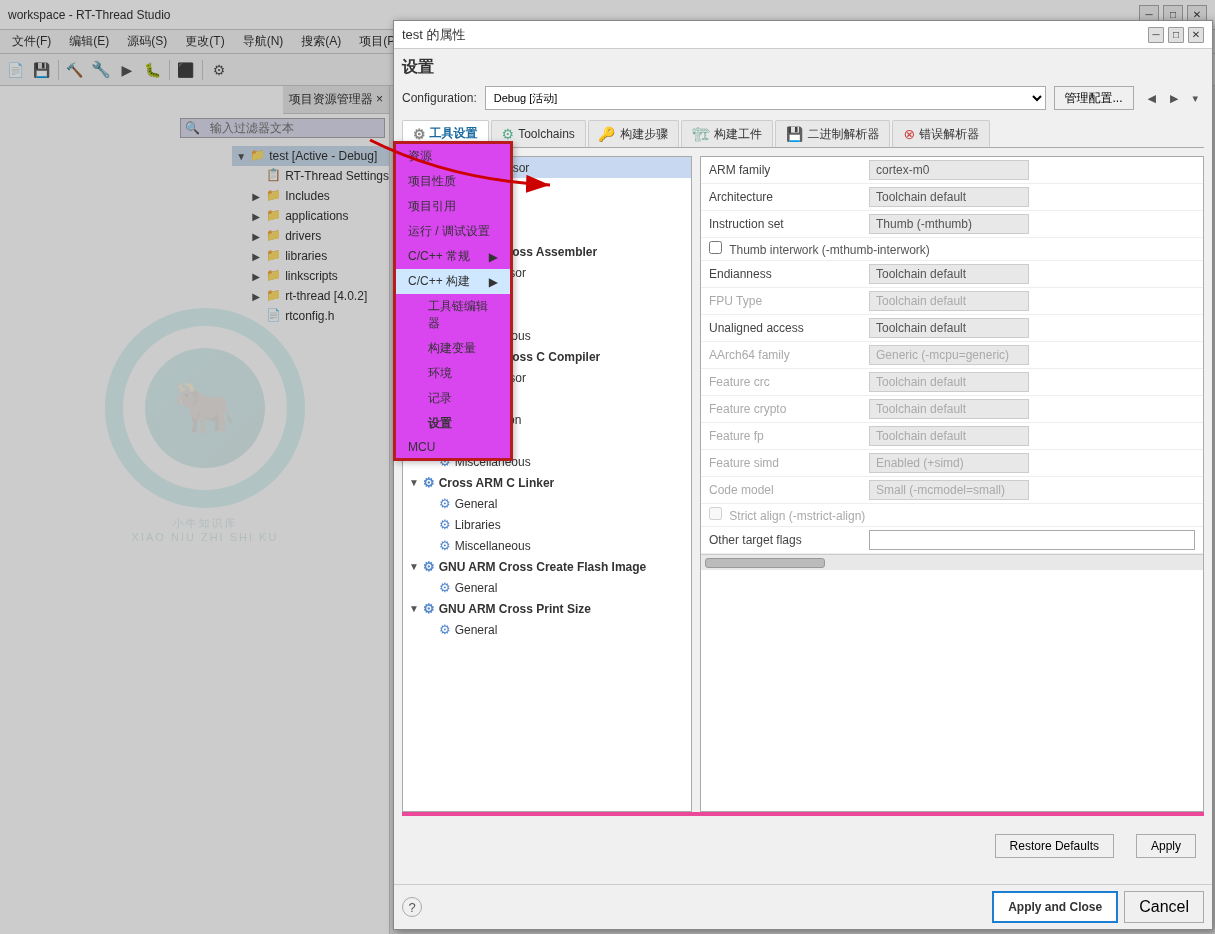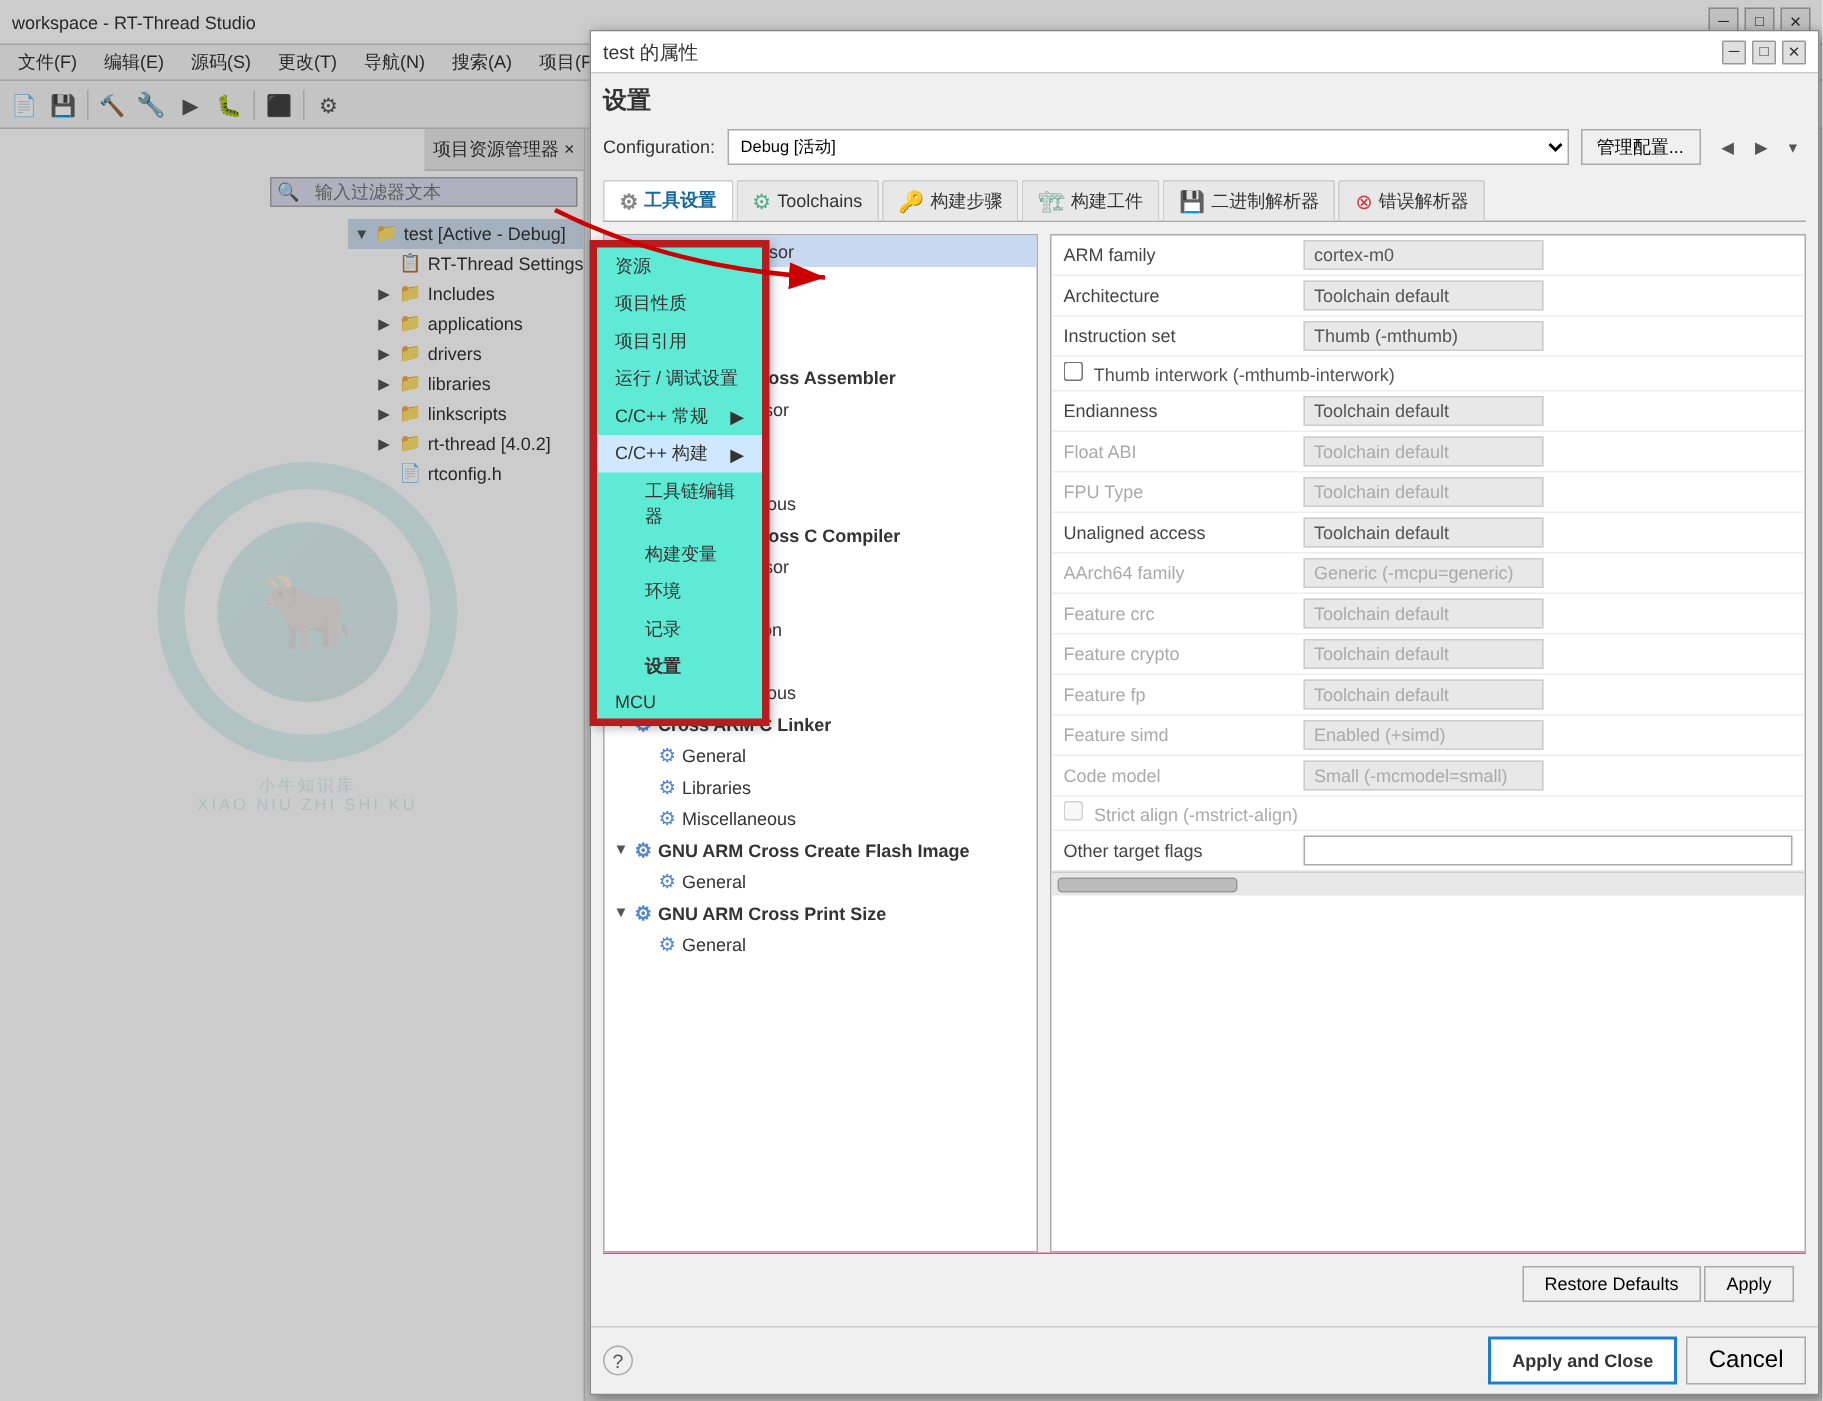--- a/index.html
+++ b/index.html
@@ -96,42 +96,42 @@
     .prop-input { background: #fff; border: 1px solid #aaa; padding: 2px 6px; font-size: 12px; width: 100%; }
     .prop-checkbox { margin-right: 4px; }
     .prop-row-disabled td { color: #aaa; }
     .prop-row-disabled .prop-value { color: #aaa; }
 
     
     .scroll-bar-area { height: 16px; background: #e8e8e8; border-top: 1px solid #ccc; display: flex; align-items: center; padding: 0 4px; }
     .scroll-thumb { width: 120px; height: 10px; background: #bbb; border: 1px solid #999; border-radius: 3px; }
 
     
-    .dialog-bottom { padding: 8px 8px; background: #f0f0f0; border-top: 1px solid #ec4899; display: flex; justify-content: flex-end; gap: 2px; align-items: center; }
+    .dialog-bottom { padding: 18px 8px; background: #f0f0f0; border-top: 4px solid #ec4899; display: flex; justify-content: flex-end; gap: 22px; align-items: center; }
     .restore-btn { padding: 4px 14px; font-size: 12px; border: 1px solid #aaa; background: #f0f0f0; cursor: pointer; }
     .apply-btn { padding: 4px 14px; font-size: 12px; border: 1px solid #aaa; background: #f0f0f0; cursor: pointer; }
 
     .dialog-footer { padding: 6px 8px; background: #f0f0f0; border-top: 1px solid #ccc; display: flex; align-items: center; gap: 6px; justify-content: space-between; }
     .footer-left { display: flex; align-items: center; gap: 6px; }
     .footer-right { display: flex; gap: 6px; }
     .footer-help { width: 20px; height: 20px; border: 1px solid #aaa; background: #f0f0f0; display: flex; align-items: center; justify-content: center; font-size: 13px; cursor: pointer; color: #555; border-radius: 50%; }
     .apply-close-btn { padding: 6px 14px; font-size: 12px; border: 2px solid #1a7fd0; background: #fff; cursor: pointer; color: #333; font-weight: bold; }
     .cancel-btn { padding: 6px 14px; font-size: 16px; border: 1px solid #aaa; background: #f0f0f0; cursor: pointer; }
 
     
     .watermark { position: absolute; top: 300px; left: 80px; width: 250px; height: 250px; opacity: 0.15; z-index: 5; pointer-events: none; display: flex; align-items: center; justify-content: center; flex-direction: column; }
     .watermark-circle { width: 200px; height: 200px; border-radius: 50%; border: 18px solid #2ab8b8; position: relative; display: flex; align-items: center; justify-content: center; }
     .watermark-text { font-size: 11px; color: #2a8888; text-align: center; margin-top: 8px; letter-spacing: 2px; }
 
     
     .nav-arrows { display: flex; align-items: center; gap: 2px; }
     .nav-arrow-btn { padding: 2px 6px; font-size: 11px; color: #555; cursor: pointer; }
 
     
-    .context-menu-panel { position: absolute; left: 393px; top: 160px; width: 120px; background: #5eead4; border: 5px solid #b91c1c; box-shadow: 2px 2px 6px rgba(0,0,0,0.25); z-index: 30; }
+    .context-menu-panel { position: absolute; left: 393px; top: 141px; width: 120px; background: #d946ef; border: 3px solid #b91c1c; box-shadow: 2px 2px 6px rgba(0,0,0,0.25); z-index: 30; }
     .cm-item { padding: 4px 12px; font-size: 12px; color: #333; cursor: pointer; }
     .cm-arrow { display: flex; align-items: center; justify-content: space-between; }
 
     
     .search-input-bar { display: flex; align-items: center; background: #dde; border: 1px solid #aaa; margin: 4px; }
     .search-input { border: none; background: transparent; font-size: 12px; padding: 2px 6px; width: 180px; outline: none; }
 
     
     .red-arrow { position: absolute; z-index: 50; pointer-events: none; }
 
@@ -507,24 +507,20 @@
               <td colspan="2">
                 <input type="checkbox" class="prop-checkbox" style="">
                 <span>Thumb interwork (-mthumb-interwork)</span>
               </td>
             </tr>
             <tr>
               <td>Endianness</td>
               <td><span class="prop-value">Toolchain default</span></td>
             </tr>
             <tr class="prop-row-disabled">
-              <td><span class="prop-label-disabled">Float ABI</span></td>
-              <td><span class="prop-value" style="color:#aaa;">Toolchain default</span></td>
-            </tr>
-            <tr class="prop-row-disabled">
               <td><span class="prop-label-disabled">FPU Type</span></td>
               <td><span class="prop-value" style="color:#aaa;">Toolchain default</span></td>
             </tr>
             <tr>
               <td>Unaligned access</td>
               <td><span class="prop-value">Toolchain default</span></td>
             </tr>
             <tr class="prop-row-disabled">
               <td><span class="prop-label-disabled">AArch64 family</span></td>
               <td><span class="prop-value" style="color:#aaa;">Generic (-mcpu=generic)</span></td>

